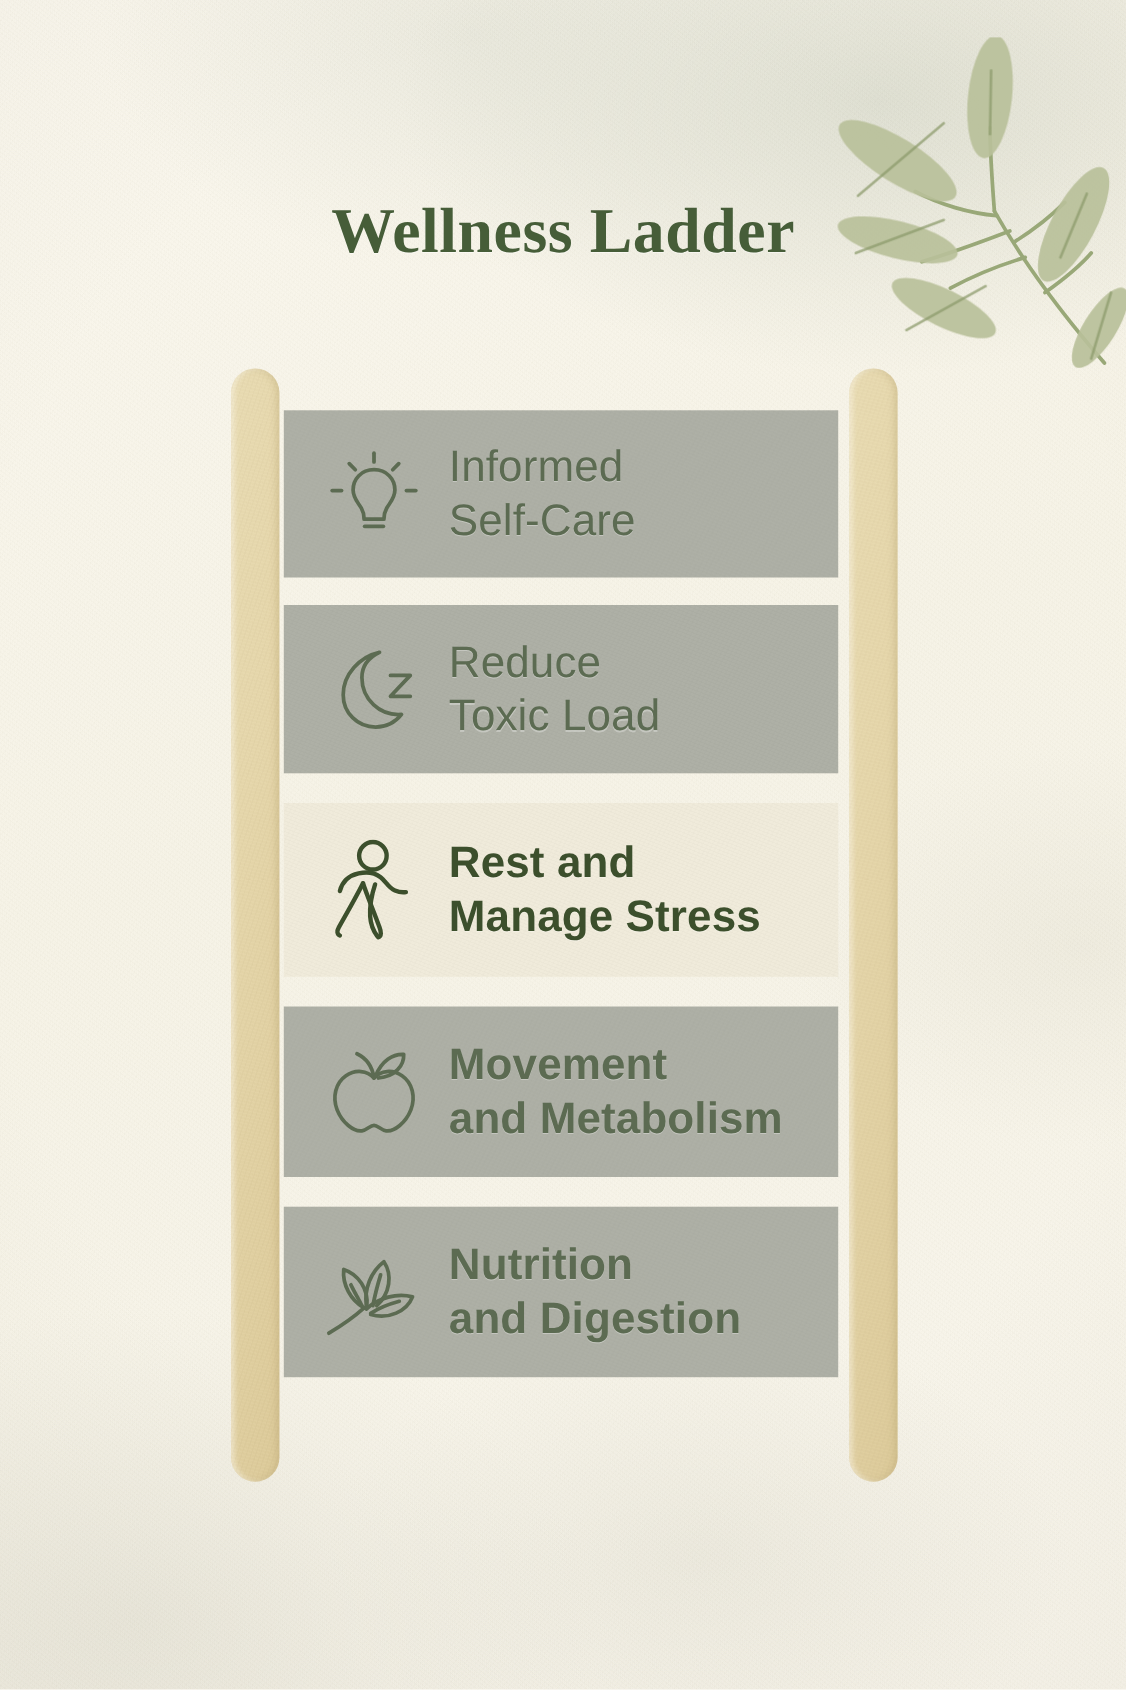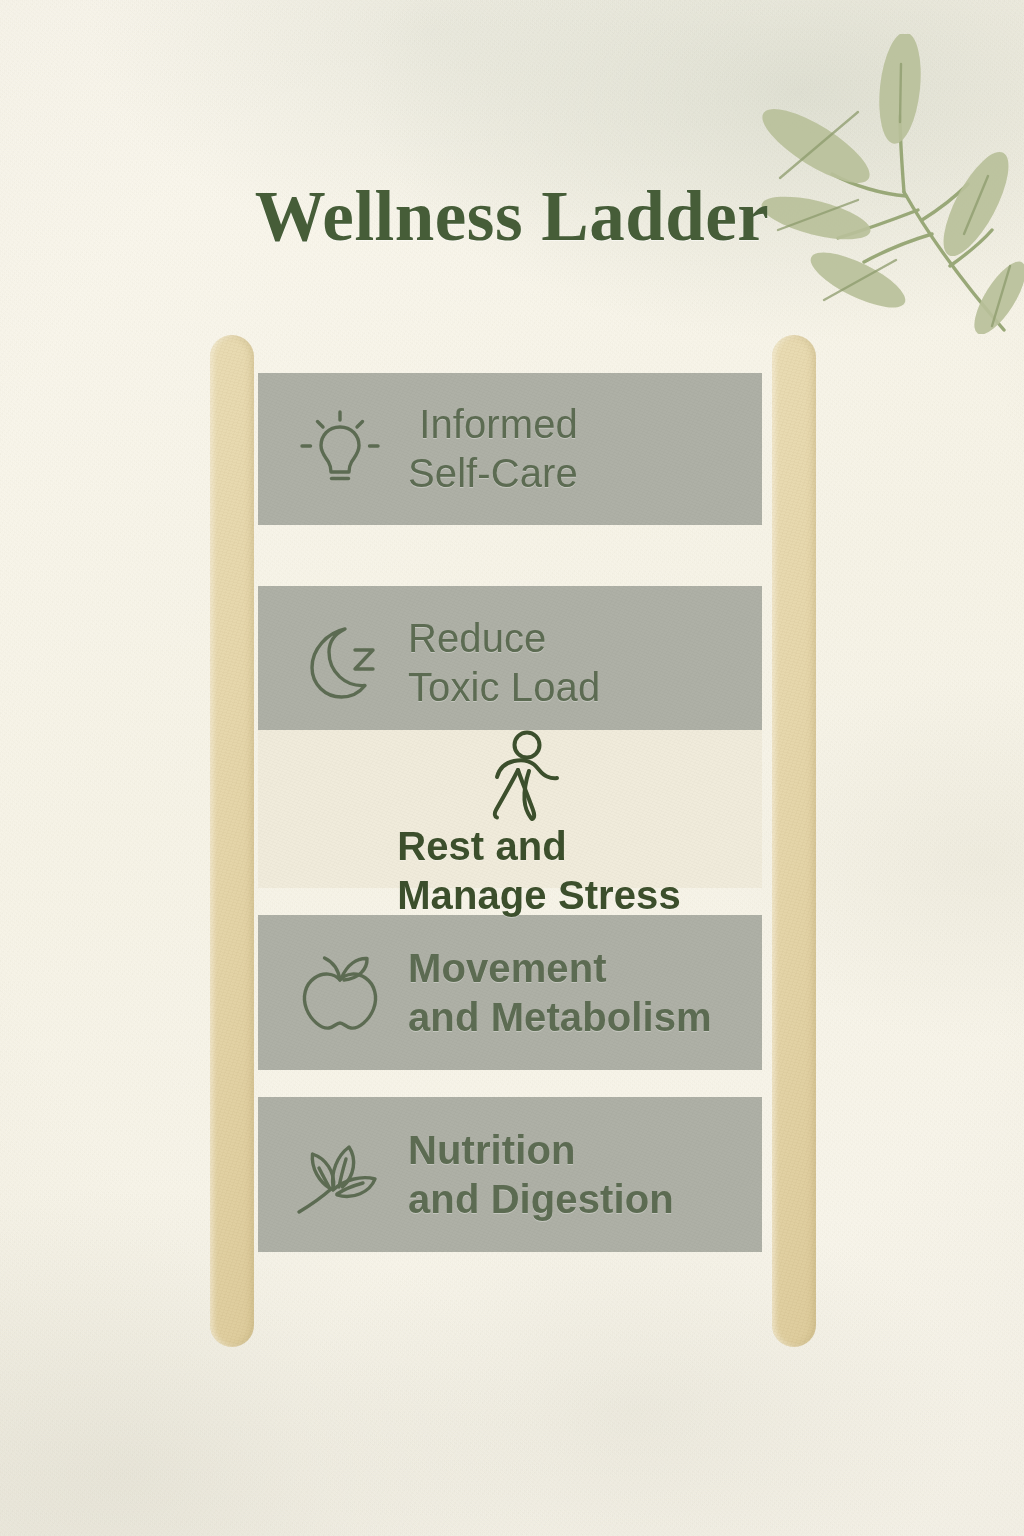--- a/index.html
+++ b/index.html
@@ -40,21 +40,21 @@
 
   
   .sprig{ position:absolute; top:34px; right:-6px; width:276px; height:300px; }
   .sprig svg{ width:100%; height:100%; display:block; }
 
   
   .title{
     position:absolute; top:176px; left:0; width:1024px;
     text-align:center;
     font-family:"Liberation Serif", serif;
-    font-size:71px;
+    font-size:58px;
     letter-spacing:.5px;
     color:#465d38;
     text-shadow:0 1px 0 rgba(255,255,255,.5);
     z-index:4;
   }
 
   
   .ladder{ position:absolute; top:335px; left:0; width:1024px; height:1015px; }
 
   .rail{
@@ -77,21 +77,21 @@
     display:flex; align-items:center;
     padding-left:36px;
     background:#aeb0a6;
   }
   .rung .grain{
     position:absolute; inset:0; opacity:.5; mix-blend-mode:multiply;
     background-image:
       repeating-linear-gradient(21deg, rgba(120,120,105,.05) 0 1px, rgba(0,0,0,0) 1px 3px),
       repeating-linear-gradient(-63deg, rgba(120,120,105,.04) 0 1px, rgba(0,0,0,0) 1px 4px);
   }
-  .rung.active{ background:#f0ebdb;flex-direction:column; }
+  .rung.active{ background:#f0ebdb; }
 
   .rung-icon{
     position:relative; z-index:2;
     width:92px; height:92px; flex:0 0 92px;
     display:flex; align-items:center; justify-content:center;
   }
   .rung-icon svg{ display:block; }
 
   .rung-label{
     position:relative; z-index:2;
@@ -150,40 +150,40 @@
 
 <div class="ladder">
 
   <div class="rail rail-left">
     <div class="rail-grain"></div>
   </div>
   <div class="rail rail-right">
     <div class="rail-grain"></div>
   </div>
 
-  <div class="rung" style="top:38px; height:152px;text-align:right;">
+  <div class="rung" style="top:38px; height:152px;">
     <div class="grain"></div>
     <div class="rung-icon">
       <svg width="86" height="86" viewBox="0 0 86 86" fill="none">
         <g class="ico-stroke" stroke-width="3.4" stroke-linecap="round" stroke-linejoin="round">
           <path d="M43 21 C 31.5 21, 24 29.5, 24 39.5 C 24 47, 29 51.5, 31.5 56 C 33.5 59.5, 34 62.5, 34 66 L 52 66 C 52 62.5, 52.5 59.5, 54.5 56 C 57 51.5, 62 47, 62 39.5 C 62 29.5, 54.5 21, 43 21 Z"></path>
           <path d="M34.5 72.5 L 51.5 72.5"></path>
           <path d="M43 6 L 43 14"></path>
           <path d="M20.5 15.5 L 26 21"></path>
           <path d="M65.5 15.5 L 60 21"></path>
           <path d="M5 40 L 13.5 40"></path>
           <path d="M81 40 L 72.5 40"></path>
         </g>
       </svg>
     </div>
     <div class="rung-label">Informed
 Self-Care</div>
   </div>
 
-  <div class="rung" style="top:215px; height:153px;margin-top:36px;">
+  <div class="rung" style="top:215px; height:153px;">
     <div class="grain"></div>
     <div class="rung-icon">
       <svg width="86" height="86" viewBox="0 0 86 86" fill="none">
         <g class="ico-stroke" stroke-width="3.4" stroke-linecap="round" stroke-linejoin="round">
           <path d="M48 9 C 30 13, 15 29, 15 47.5 C 15 64, 28 77, 44.5 77 C 54 77, 62.5 72.5, 68 65.5 C 48 67, 32 51.5, 32 32 C 32 23.5, 35.5 15, 48 9 Z"></path>
           <path d="M58 30 L 76 30 L 58 49 L 76 49"></path>
         </g>
       </svg>
     </div>
     <div class="rung-label">Reduce

